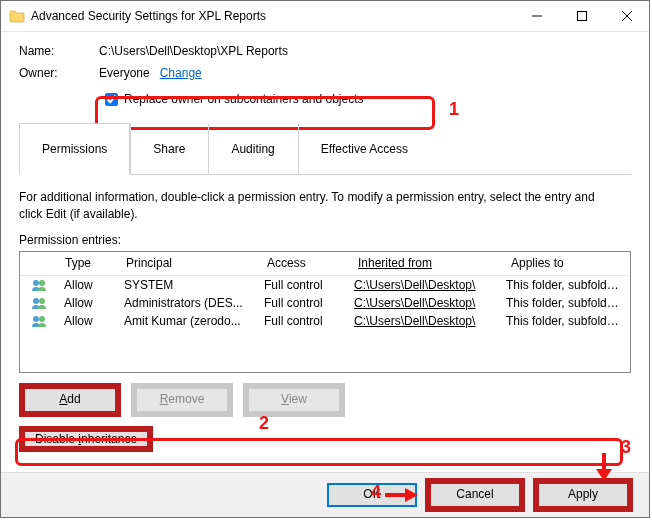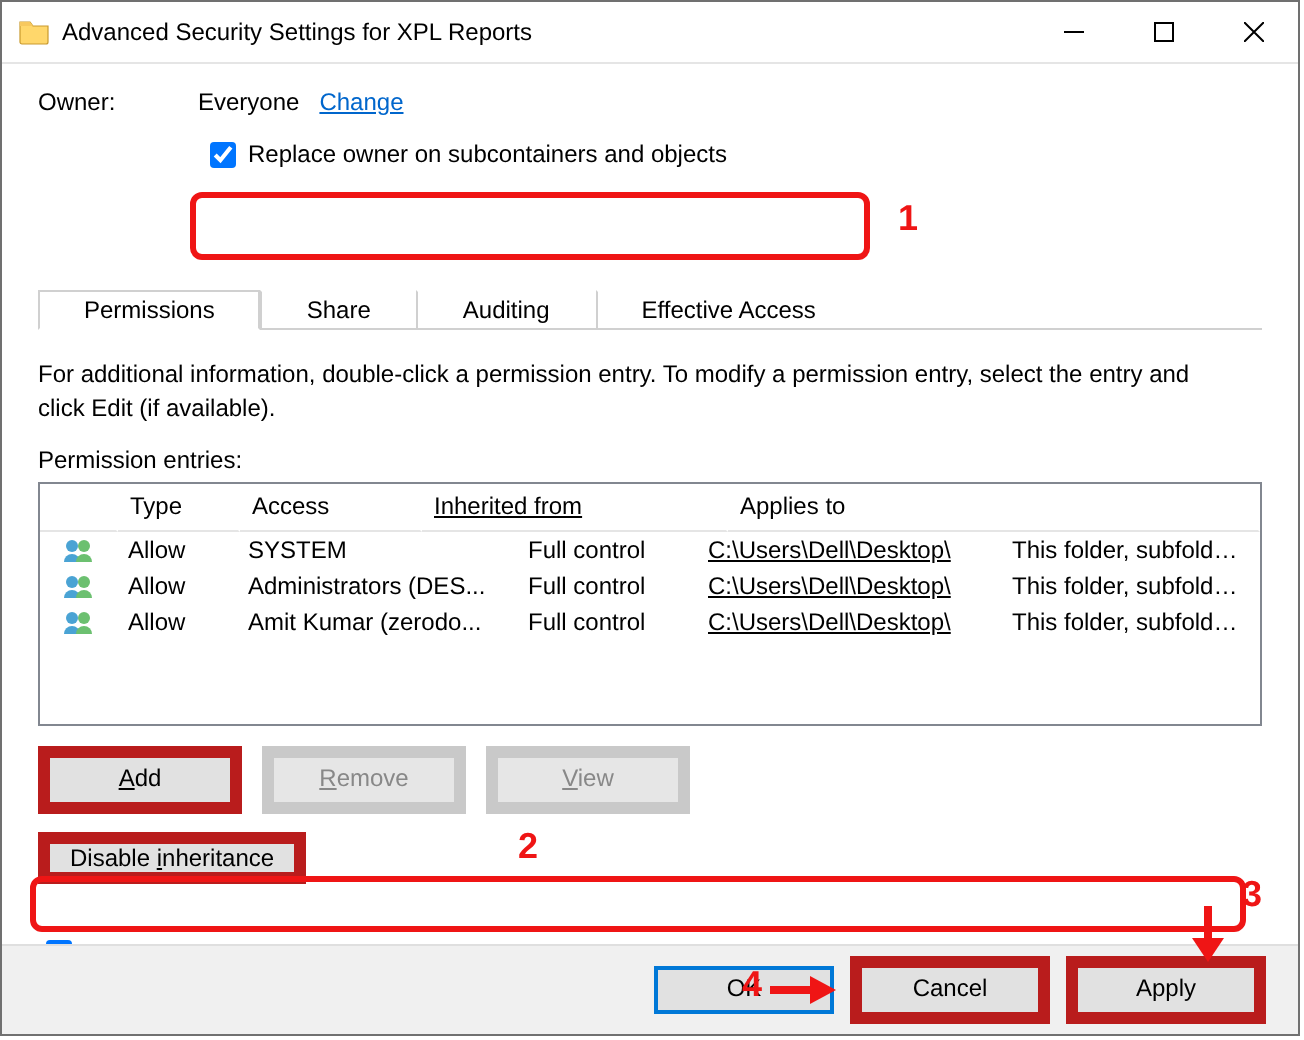--- a/index.html
+++ b/index.html
@@ -96,28 +96,27 @@
     color: #ef1515;
     font-size: 18px;
     font-family: Arial, sans-serif;
   }
   .tabs {
     display: flex;
     margin-top: 12px;
     border-bottom: 1px solid #d0d0d0;
   }
   .tab {
-    padding: 2px 22px;
+    padding: 18px 22px;
     font-size: 12px;
     border: 1px solid transparent;
     border-bottom: none;
     position: relative;
     top: 1px;
     cursor: pointer;
-    margin-top: 44px;
   }
   .tab + .tab {
     border-left: 1px solid #d0d0d0;
   }
   .tab.active {
     border-color: #d0d0d0;
     border-bottom: 1px solid #fff;
     background: #fff;
   }
   .info-text {
@@ -249,20 +248,24 @@
     </span>
     <span class="win-btn close">
       <svg width="10" height="10">
           <path d="M0 0 L10 10 M10 0 L0 10" stroke="#000" stroke-width="1"></path>
         </svg>
     </span>
   </div>
 
   <div class="content">
 
+    <div class="row">
+      <span class="label-col">Name:</span>
+      <span>C:\Users\Dell\Desktop\XPL Reports</span>
+    </div>
 
     <div class="row">
       <span class="label-col">Owner:</span>
       <span class="owner-val">
         <span>Everyone</span>
         <span class="link">Change</span>
       </span>
     </div>
 
     <div class="chk-row" style="width:335px;">
@@ -280,20 +283,21 @@
     </div>
 
     <div class="info-text">For additional information, double-click a permission entry. To modify a permission entry, select the entry and click Edit (if available).</div>
 
     <div class="entries-label">Permission entries:</div>
 
     <div class="perm-table">
       <div class="perm-head">
         <div class="col col-icon"></div>
         <div class="col col-type">Type</div>
+        <div class="col col-principal">Principal</div>
         <div class="col col-access">Access</div>
         <div class="col col-inherited">Inherited from</div>
         <div class="col col-applies">Applies to</div>
       </div>
       <div class="perm-body">
         <div class="perm-row">
           <div class="col col-icon">
             <svg width="16" height="12" viewBox="0 0 16 12">
               <circle cx="5" cy="4" r="3" fill="#4aa3d4"></circle>
                 <path d="M1 12 a4 4 0 0 1 8 0 Z" fill="#4aa3d4"></path>

